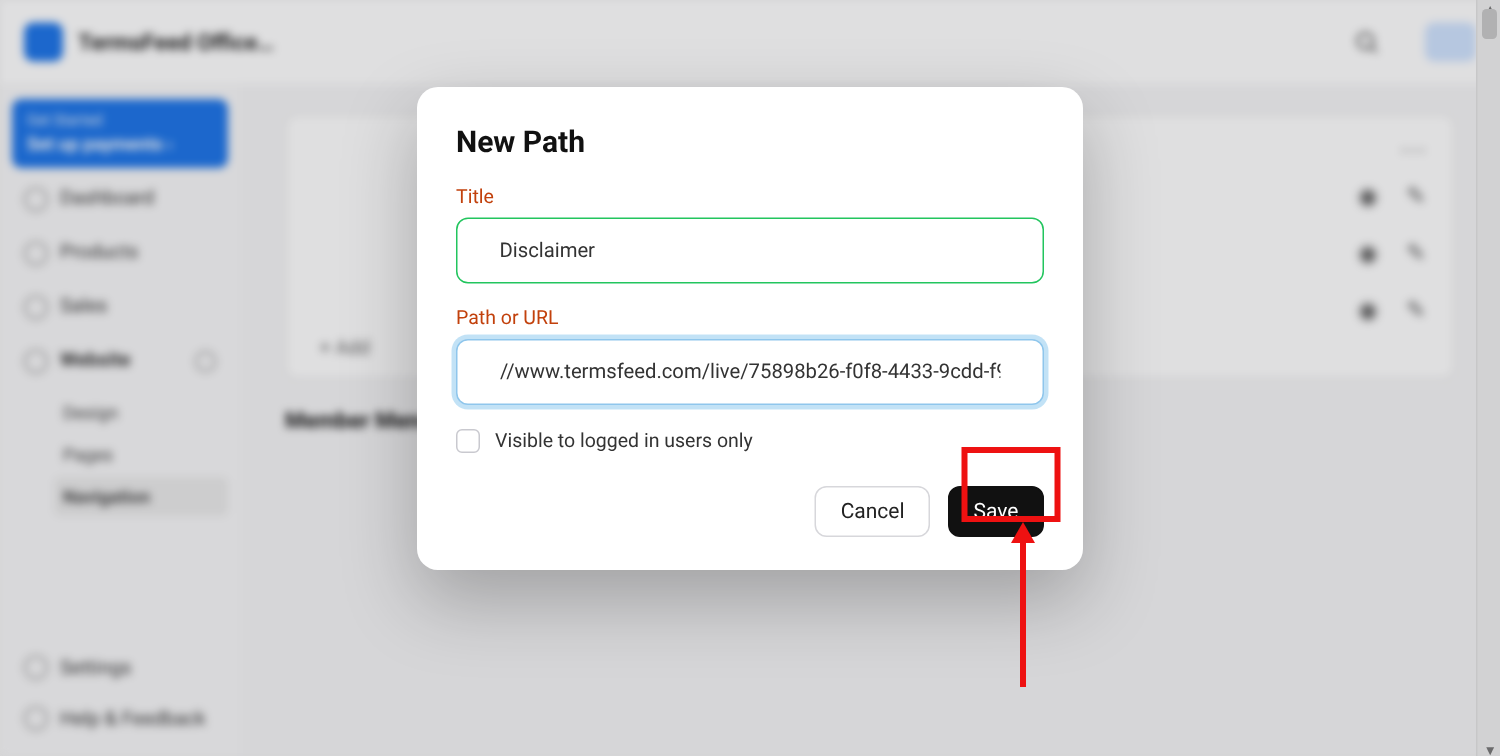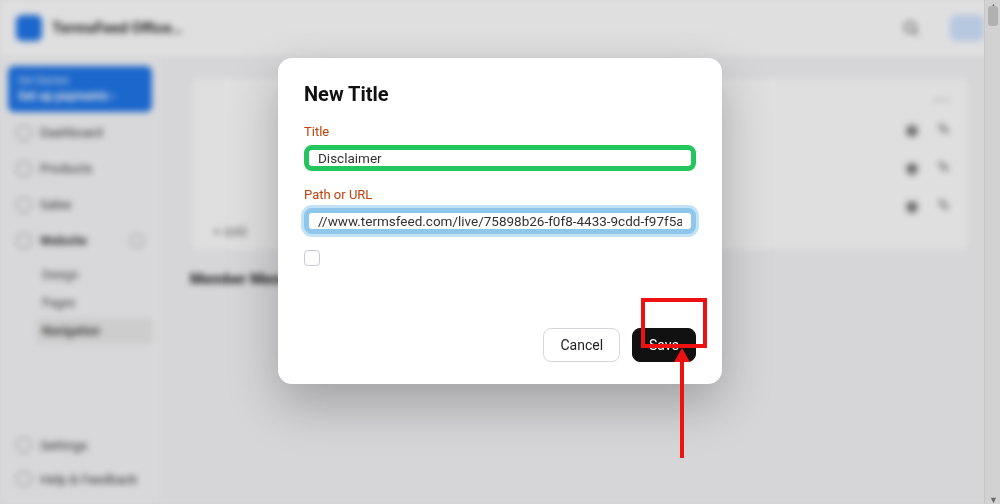--- a/index.html
+++ b/index.html
@@ -70,39 +70,39 @@
     padding-top: 58px;
   }
   .modal {
     width: 444px; background:#fff; border-radius:14px;
     box-shadow: 0 20px 50px rgba(0,0,0,.25);
     padding: 24px 26px 22px;
   }
   .modal h2 { font-size: 20px; font-weight:700; color:#111; margin-bottom: 18px; }
   .field-label { font-size: 13px; color:#c2410c; margin-bottom:6px; display:block; }
   .text-input {
-    width:100%; height:26px; border:5px solid #22c55e; border-radius:8px;
-    padding: 0 9px; font-size:13.5px; color:#333; outline:none;
+    width:100%; height:44px; border:1px solid #22c55e; border-radius:8px;
+    padding: 0 28px; font-size:13.5px; color:#333; outline:none;
     background:#fff;
   }
   .text-input.focused {
     border-color:#8fc6ec;
     box-shadow: 0 0 0 3px rgba(120,190,235,.45);
   }
   .field-gap { height:16px; }
   .check-row { display:flex; align-items:center; gap:10px; margin-top:16px; }
   .checkbox {
     width:16px; height:16px; border:1.5px solid #c9c9cf; border-radius:4px; background:#fff;
   }
   .check-label { font-size:13px; color:#333; }
   .modal-actions { display:flex; justify-content:flex-end; gap:12px; margin-top:22px; }
   .btn {
     height:34px; padding:0 16px; border-radius:8px; font-size:14px;
     display:inline-flex; align-items:center; justify-content:center; cursor:pointer;
-    border:1px solid #d7d7db; background:#fff; color:#222;margin-top:40px;
+    border:1px solid #d7d7db; background:#fff; color:#222;
   }
   .btn.primary { background:#111; color:#fff; border-color:#111; font-weight:400; }
 
   
   .hl-box {
     position:absolute; border:4px solid #e11; pointer-events:none;
   }
   
   .hl-arrow {
     position:absolute; pointer-events:none;
@@ -198,32 +198,33 @@
 </div>
 
 <div class="fake-scroll">
   <div class="up">▲</div>
   <div class="thumb"></div>
   <div class="down">▼</div>
 </div>
 
 <div class="overlay">
   <div class="modal">
-    <h2>New Title</h2>
+    <h2>New Path</h2>
 
     <label class="field-label">Title</label>
     <input class="text-input" type="text" value="Disclaimer" style="">
 
     <div class="field-gap"></div>
 
     <label class="field-label">Path or URL</label>
     <input class="text-input focused" type="text" value="//www.termsfeed.com/live/75898b26-f0f8-4433-9cdd-f97f5a1c512b" style="">
 
     <div class="check-row">
       <span class="checkbox"></span>
+      <span class="check-label">Visible to logged in users only</span>
     </div>
 
     <div class="modal-actions">
       <button class="btn">Cancel</button>
       <button class="btn primary">Save</button>
     </div>
   </div>
 </div>
 
 <div class="hl-box" style="left:641px; top:298px; width:66px; height:50px;"></div>

